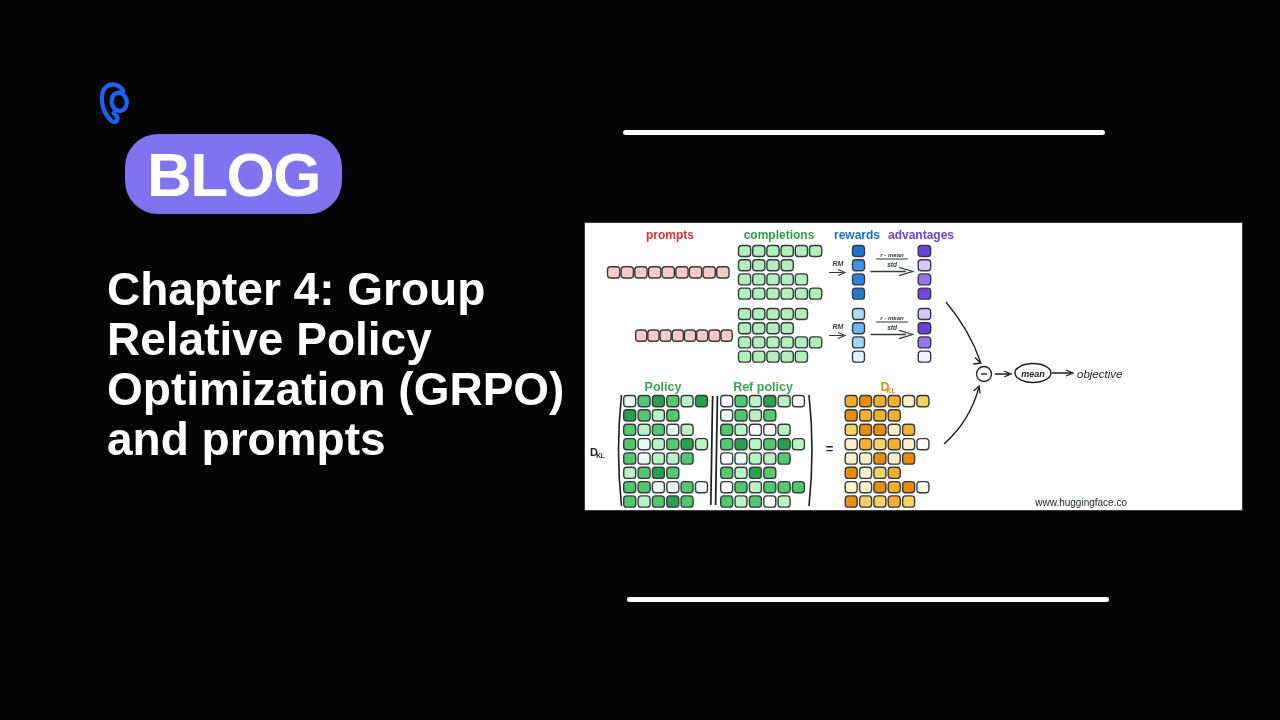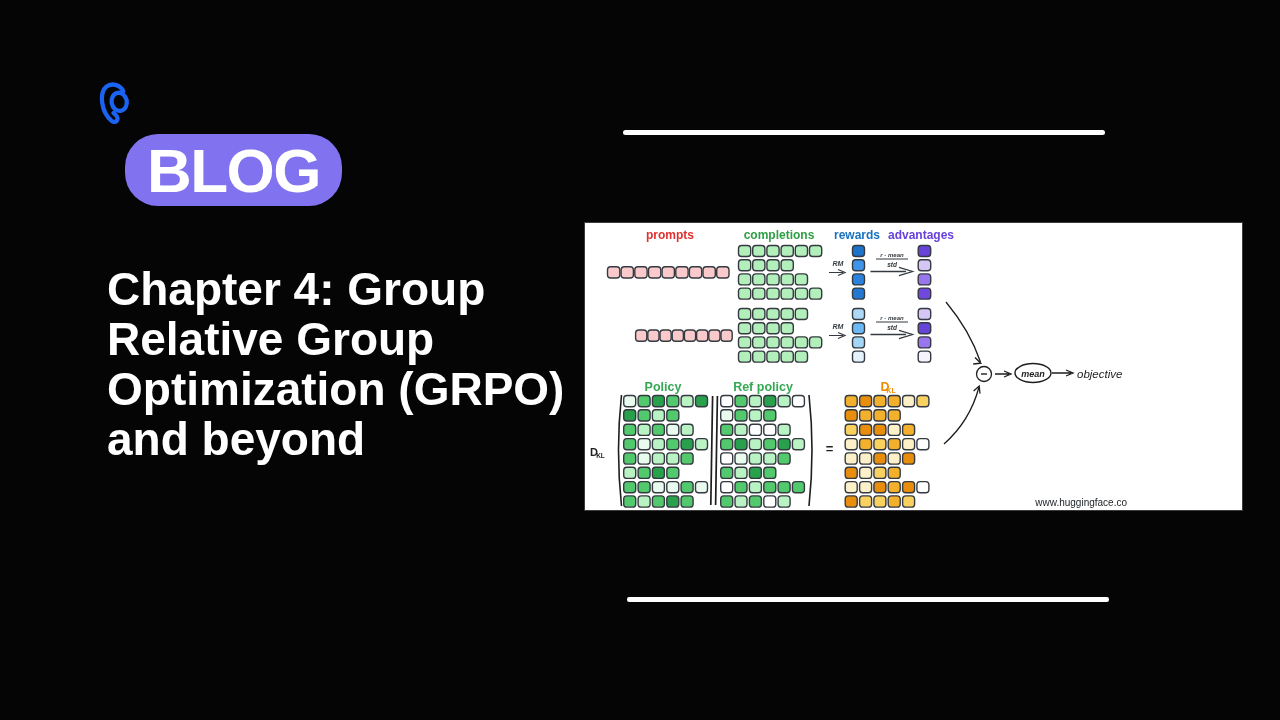--- a/index.html
+++ b/index.html
@@ -10,27 +10,27 @@
 </head>
 <body>
 
 <svg class="abs" style="left:99px;top:81px" width="31" height="44" viewBox="0 0 31 44">
   <g fill="none" stroke="#1b63f2" stroke-width="4.3" stroke-linecap="round">
     <path d="M24.2 10.2 C 21 3.6, 12.5 1.6, 7.4 5.6 C 3.2 9.2, 2.4 15.5, 3.2 21.5 C 4.1 28.7, 7.6 35.7, 12.6 39.8 C 15.4 42.1, 18.6 40.6, 18.5 37.4 C 18.4 35.0, 16.4 33.5, 14.5 32.0"></path>
     <ellipse cx="20.2" cy="20.8" rx="7.6" ry="9.1" transform="rotate(-10 20.2 20.8)"></ellipse>
   </g>
 </svg>
 
-<div class="abs" style="left:125px;top:134px;width:217px;height:72px;border-radius:33px;background:#8172ef;
-     display:flex;align-items:flex-end;justify-content:center;">
+<div class="abs" style="left:125px;top:134px;width:217px;height:80px;border-radius:33px;background:#8172ef;
+     display:flex;align-items:center;justify-content:center;">
   <span style="color:#fff;font-weight:bold;font-size:62px;letter-spacing:-1.5px;">BLOG</span>
 </div>
 
 <div class="abs" style="left:107px;top:264px;width:500px;color:#fff;font-weight:bold;font-size:46px;line-height:50px;">
-Chapter 4: Group Relative Group Optimization (GRPO) and beyond
+Chapter 4: Group Relative Policy Optimization (GRPO) and prompts
 </div>
 
 <div class="abs" style="left:623px;top:130px;width:482px;height:5px;border-radius:2.5px;background:#fff;"></div>
 <div class="abs" style="left:627px;top:597px;width:482px;height:4.5px;border-radius:2.2px;background:#fff;"></div>
 
 <div class="abs" style="left:585px;top:223px;width:657px;height:287px;background:#fff;outline:1.5px solid #3c3c3c;">
 <svg width="545" height="287" viewBox="0 0 545 287">
 <g font-family="Liberation Sans, sans-serif" font-weight="bold" text-anchor="middle">
 <text x="85" y="16" font-size="12" fill="#e03131">prompts</text>
 <text x="194" y="16" font-size="12" fill="#2f9e44">completions</text>

